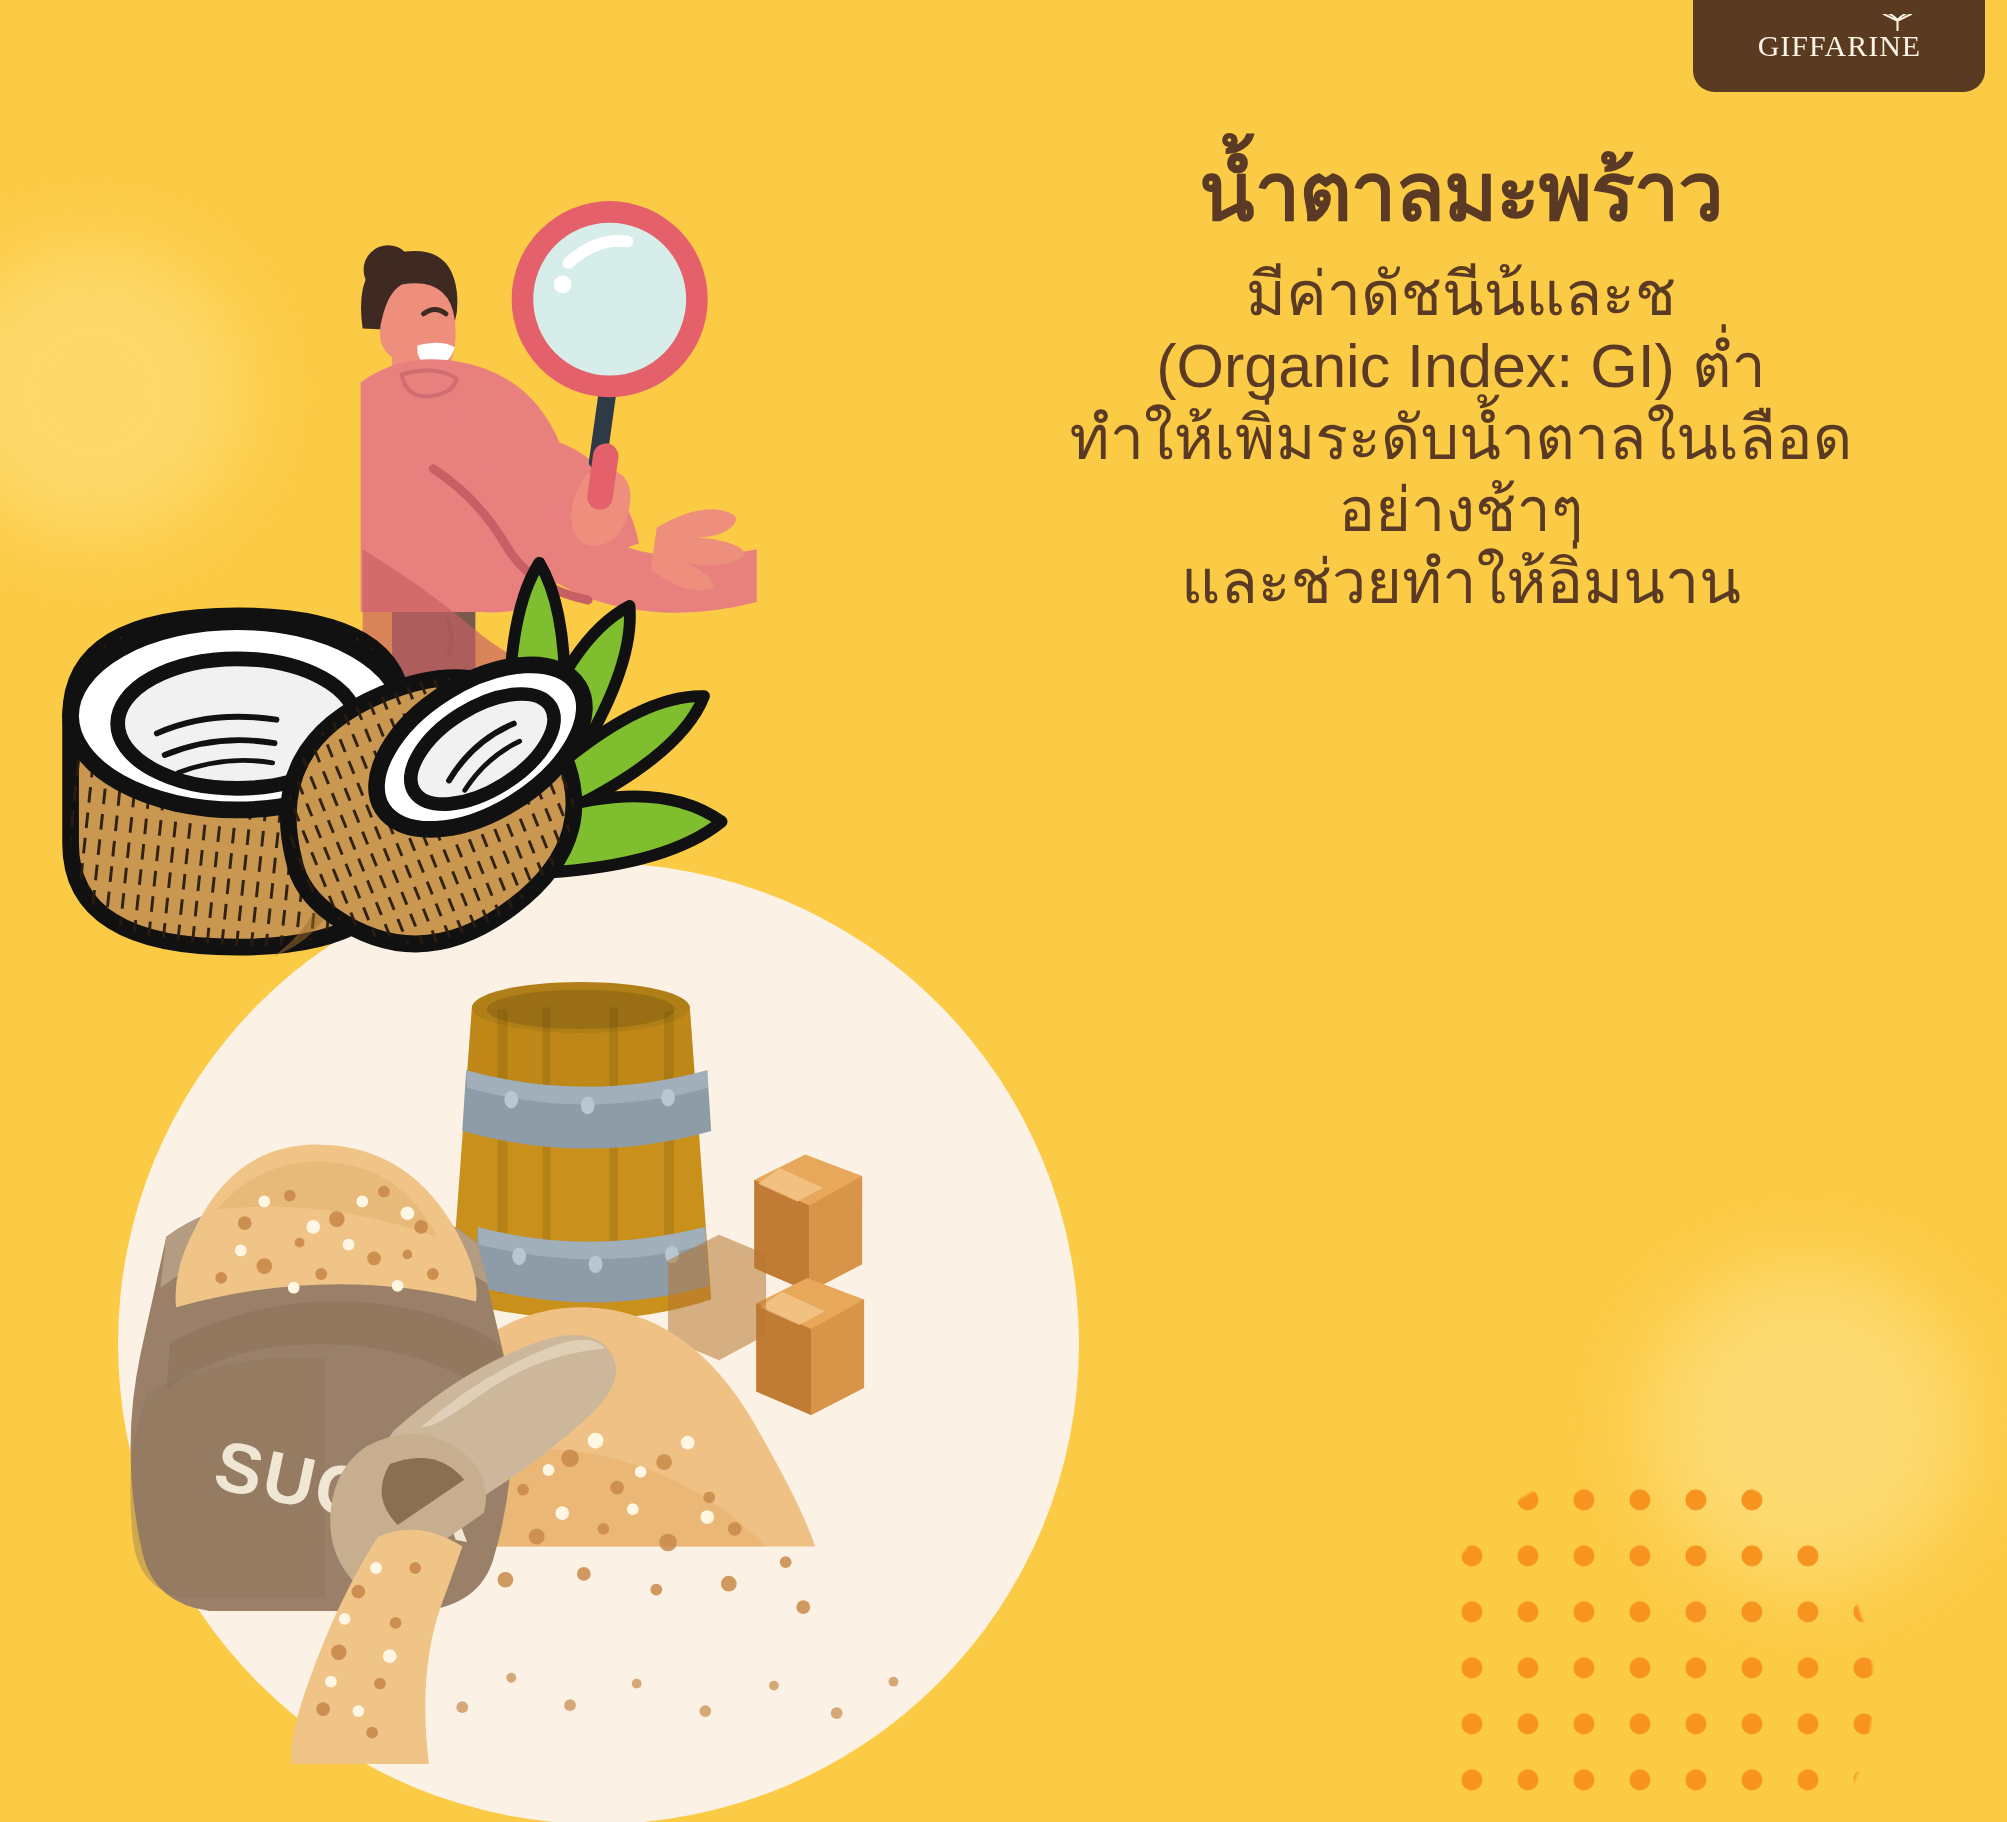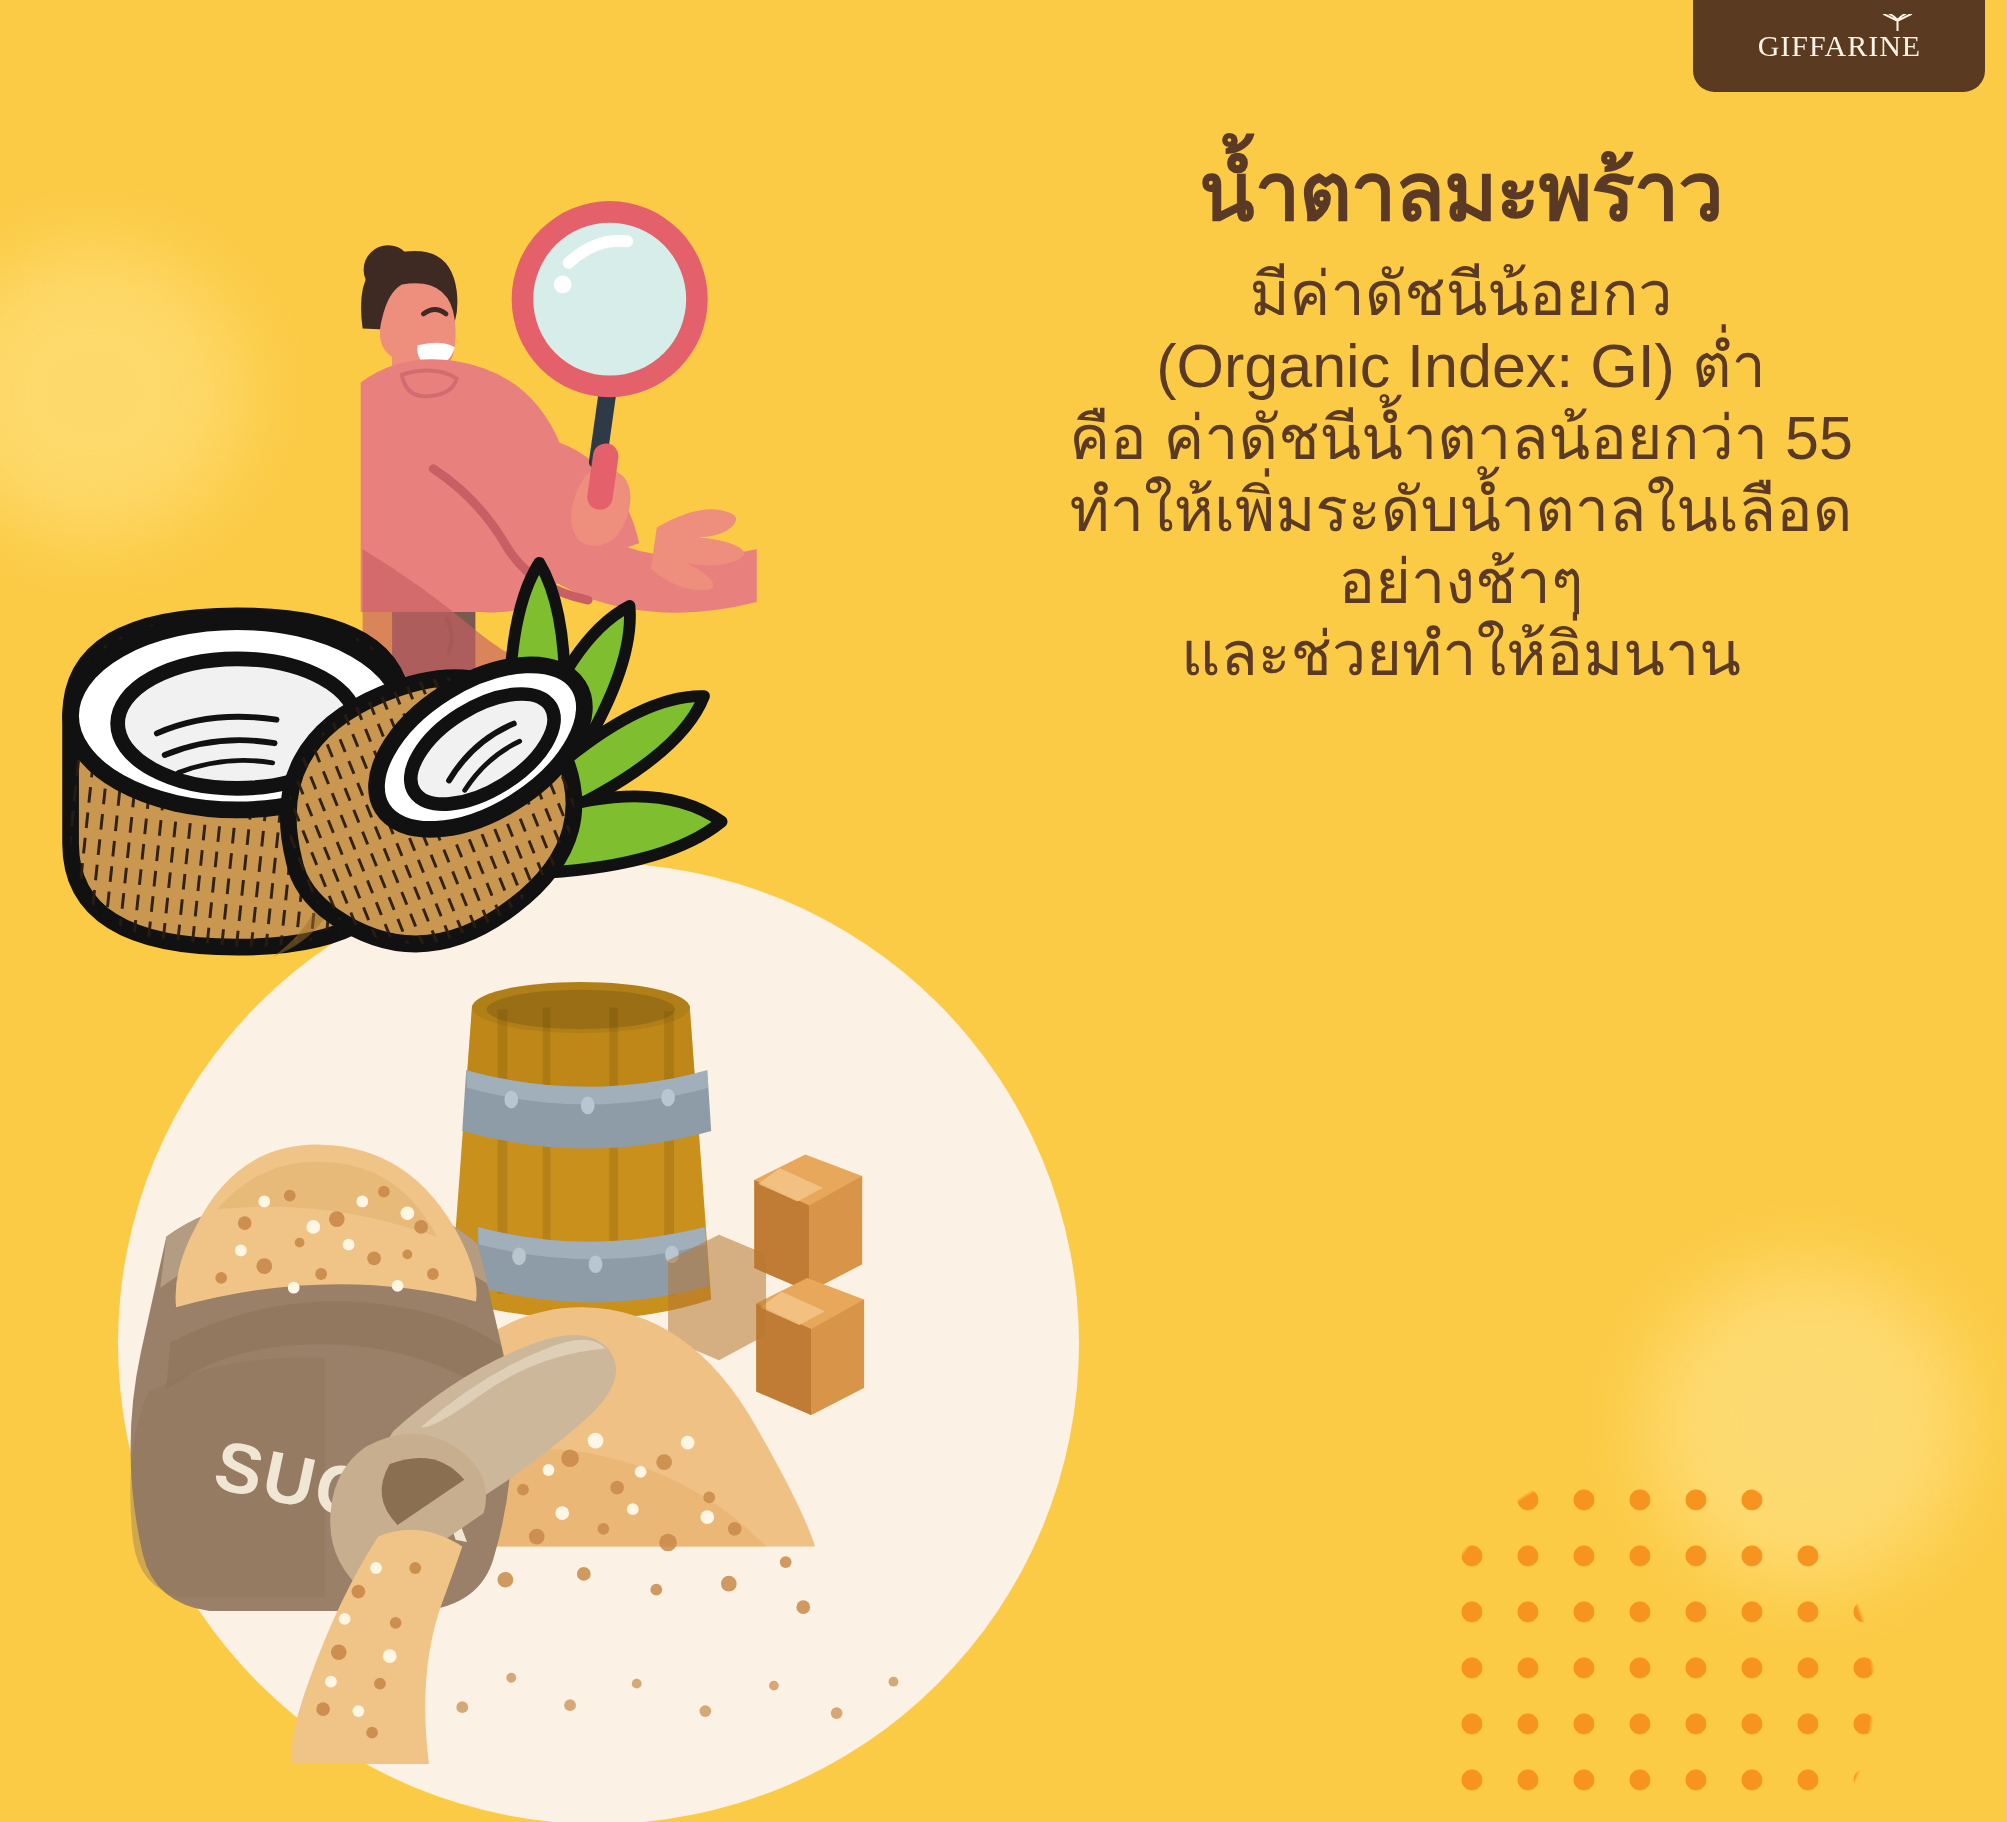--- a/index.html
+++ b/index.html
@@ -296,23 +296,22 @@
           <circle cx="782" cy="816" r="5"></circle>
       </g>
     </svg>
   </div>
 
   <div class="text-col">
     <div class="headline">
       <div>น้ำตาลมะพร้าว</div>
     </div>
     <div class="body-lines">
-      <div>มีค่าดัชนีน้อยกว</div>
+      <div>มีค่าดัชนีน้และช</div>
       <div>(Organic Index: GI) ต่ำ</div>
-      <div>คือ ค่าดัชนีน้ำตาลน้อยกว่า 55</div>
       <div>ทำให้เพิ่มระดับน้ำตาลในเลือด</div>
       <div>อย่างช้าๆ</div>
       <div>และช่วยทำให้อิ่มนาน</div>
     </div>
   </div>
 
   <div class="logo-box">
     <div class="logo-wrap">
       <svg class="logo-crown" viewBox="0 0 36 17">
         <path d="M18 17 L18 6 M18 7 q-8 -4 -14 -7 M18 7 q8 -4 14 -7 M18 6 q-5 -5 -8 -6 M18 6 q5 -5 8 -6" stroke="#FBF3E3" stroke-width="2.1" fill="none" stroke-linecap="round"></path>

